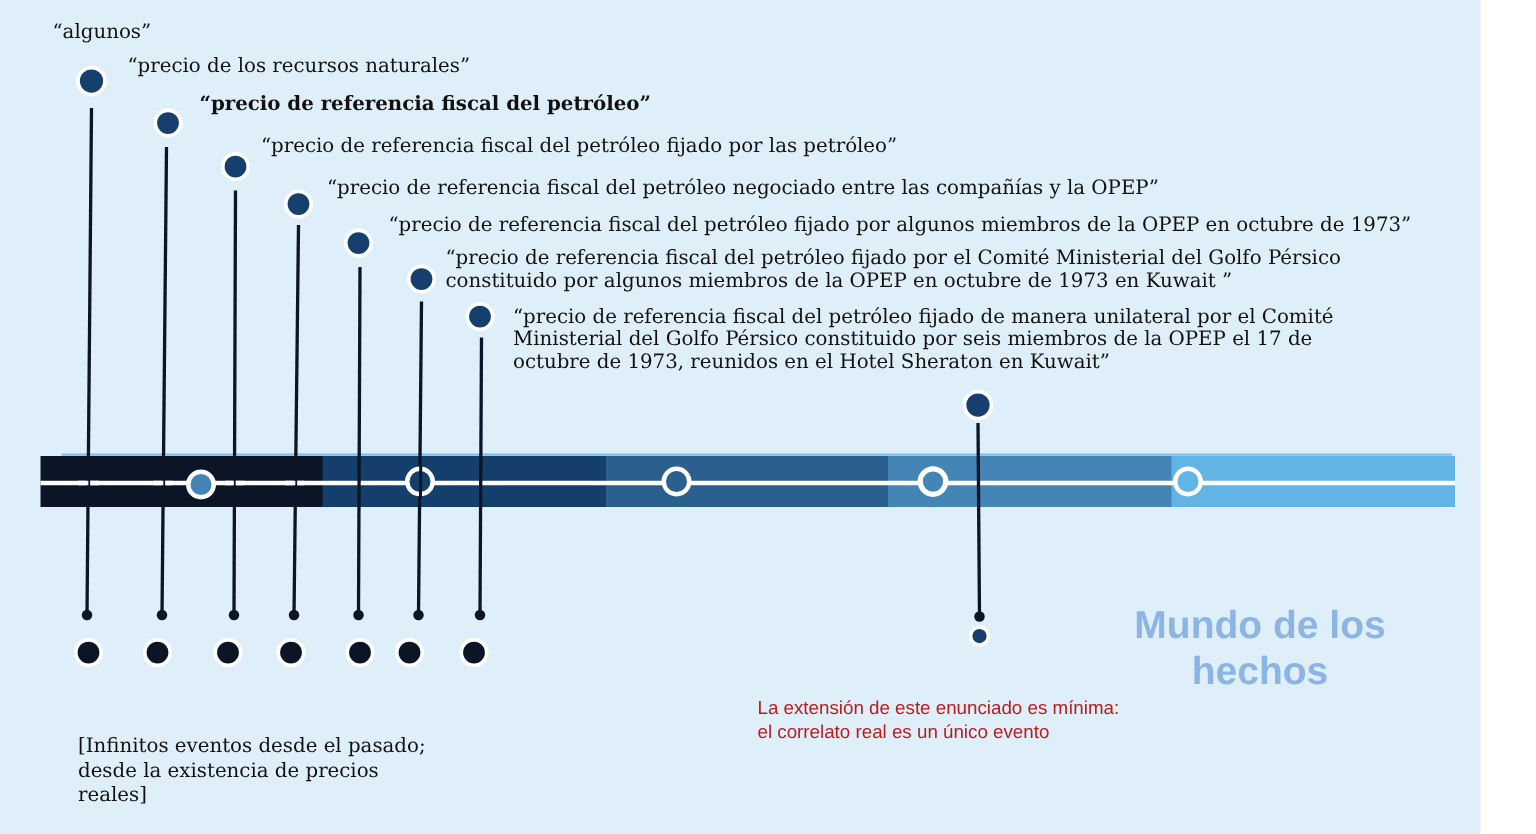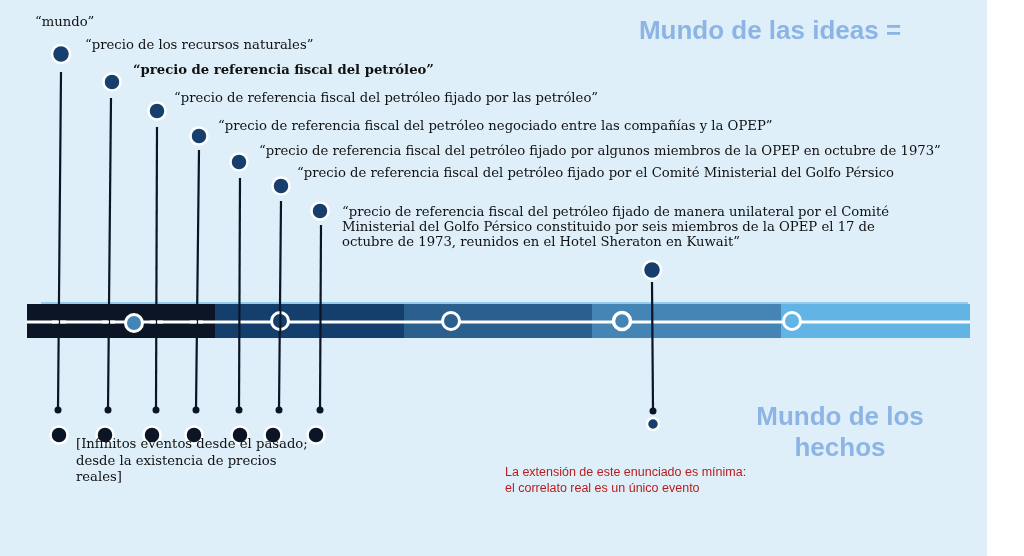--- a/index.html
+++ b/index.html
@@ -91,44 +91,44 @@
     <circle cx="152" cy="435" r="8.5"></circle>
     <circle cx="194" cy="435" r="8.5"></circle>
     <circle cx="240" cy="435" r="8.5"></circle>
     <circle cx="273" cy="435" r="8.5"></circle>
     <circle cx="316" cy="435" r="8.5"></circle>
   </g>
   <circle cx="653" cy="424" r="6" fill="#163f6e" stroke="#ffffff" stroke-width="2.5"></circle>
 </svg>
 
 <div class="sans world" style="left:590px; top:15px; width:360px;">
-  <div>Mundo de las ideas =</div>
 </div>
 
 <div class="sans world" style="left:735px; top:401px; width:210px;">
   <div>Mundo de los</div>
   <div>hechos</div>
 </div>
 
-<div class="serif" style="left:35px; top:14px;">“mundo”</div>
+<div class="serif" style="left:35px; top:14px;">“algunos”</div>
 <div class="serif" style="left:85px; top:37px;">“precio de los recursos naturales”</div>
 <div class="serif" style="left:133px; top:62px;font-weight:bold;">“precio de referencia fiscal del petróleo”</div>
 <div class="serif" style="left:174px; top:90px;">“precio de referencia fiscal del petróleo fijado por las petróleo”</div>
 <div class="serif" style="left:218px; top:118px;">“precio de referencia fiscal del petróleo negociado entre las compañías y la OPEP”</div>
 <div class="serif" style="left:259px; top:143px;">“precio de referencia fiscal del petróleo fijado por algunos miembros de la OPEP en octubre de 1973”</div>
 <div class="serif" style="left:297px; top:165px;">
   <div>“precio de referencia fiscal del petróleo fijado por el Comité Ministerial del Golfo Pérsico</div>
+  <div>constituido por algunos miembros de la OPEP en octubre de 1973 en Kuwait ”</div>
 </div>
 <div class="serif" style="left:342px; top:204px;">
   <div>“precio de referencia fiscal del petróleo fijado de manera unilateral por el Comité</div>
   <div>Ministerial del Golfo Pérsico constituido por seis miembros de la OPEP el 17 de</div>
   <div>octubre de 1973, reunidos en el Hotel Sheraton en Kuwait”</div>
 </div>
 
-<div class="serif" style="left:52px; top:436px; line-height:16.5px;margin-left:24px;">
+<div class="serif" style="left:52px; top:490px; line-height:16.5px;">
   <div>[Infinitos eventos desde el pasado;</div>
   <div>desde la existencia de precios</div>
   <div>reales]</div>
 </div>
 <div class="sans note" style="left:505px; top:464px;">
   <div>La extensión de este enunciado es mínima:</div>
   <div>el correlato real es un único evento</div>
 </div>
 
 </body></html>

